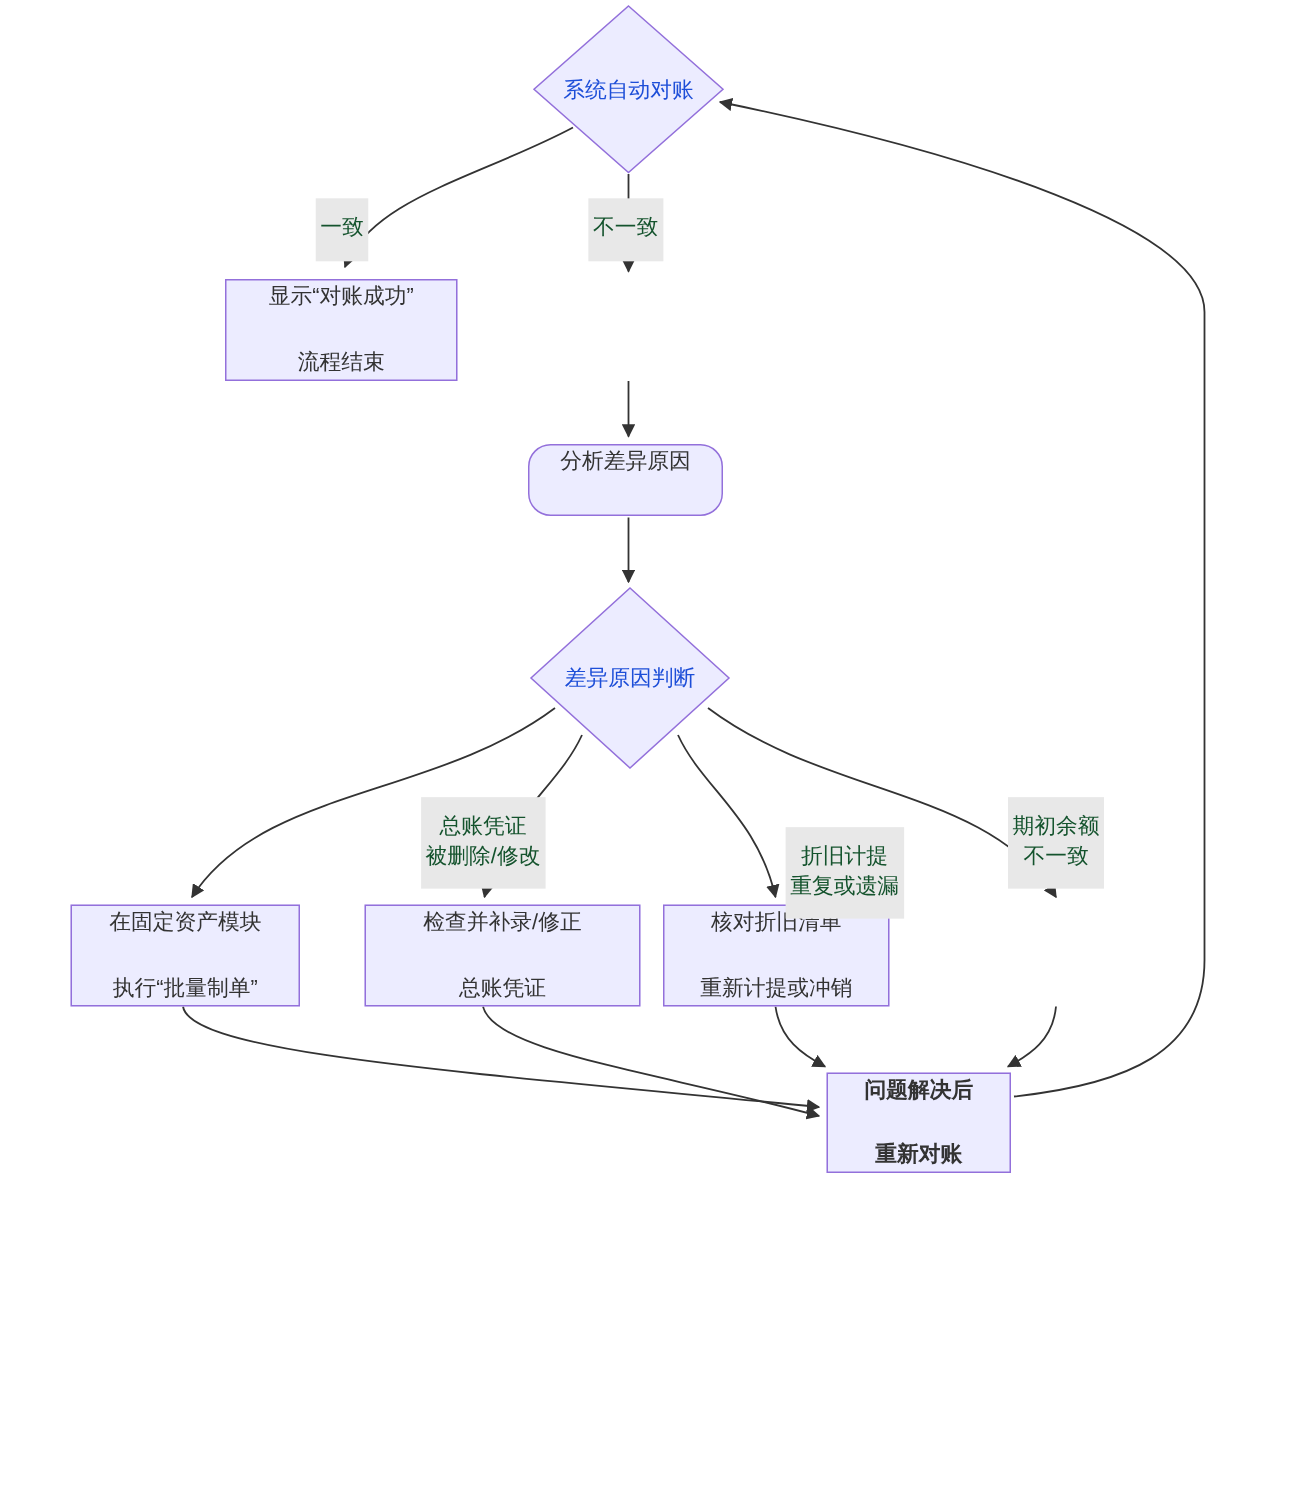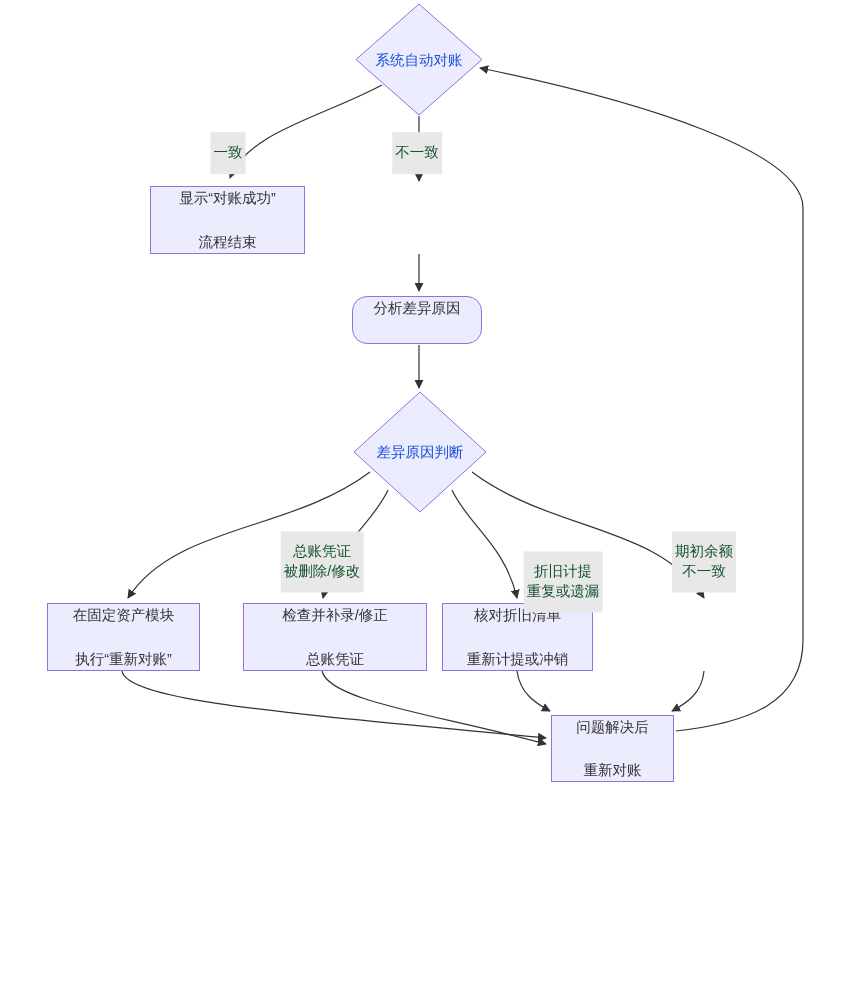--- a/index.html
+++ b/index.html
@@ -86,35 +86,35 @@
     <span>流程结束</span>
   </div>
 
 
   <div class="node" style="left:352px;top:296px;width:130px;height:48px;border-radius:15px;">
     <span>分析差异原因</span>
   </div>
 
   <div class="node" style="left:47px;top:603px;width:153px;height:68px;">
     <span>在固定资产模块</span>
-    <span>执行“重新对账”</span>
+    <span>执行“批量制单”</span>
   </div>
 
   <div class="node" style="left:243px;top:603px;width:184px;height:68px;">
     <span>检查并补录/修正</span>
     <span>总账凭证</span>
   </div>
 
   <div class="node" style="left:442px;top:603px;width:151px;height:68px;">
     <span>核对折旧清单</span>
     <span>重新计提或冲销</span>
   </div>
 
 
-  <div class="node" style="left:551px;top:715px;width:123px;height:67px;">
+  <div class="node" style="left:551px;top:715px;width:123px;height:67px;font-weight:bold;">
     <span>问题解决后</span>
     <span>重新对账</span>
   </div>
 
   <div class="edge-label" style="left:228px;top:153px;">
     <span>一致</span>
   </div>
 
   <div class="edge-label" style="left:417px;top:153px;">
     <span>不一致</span>

